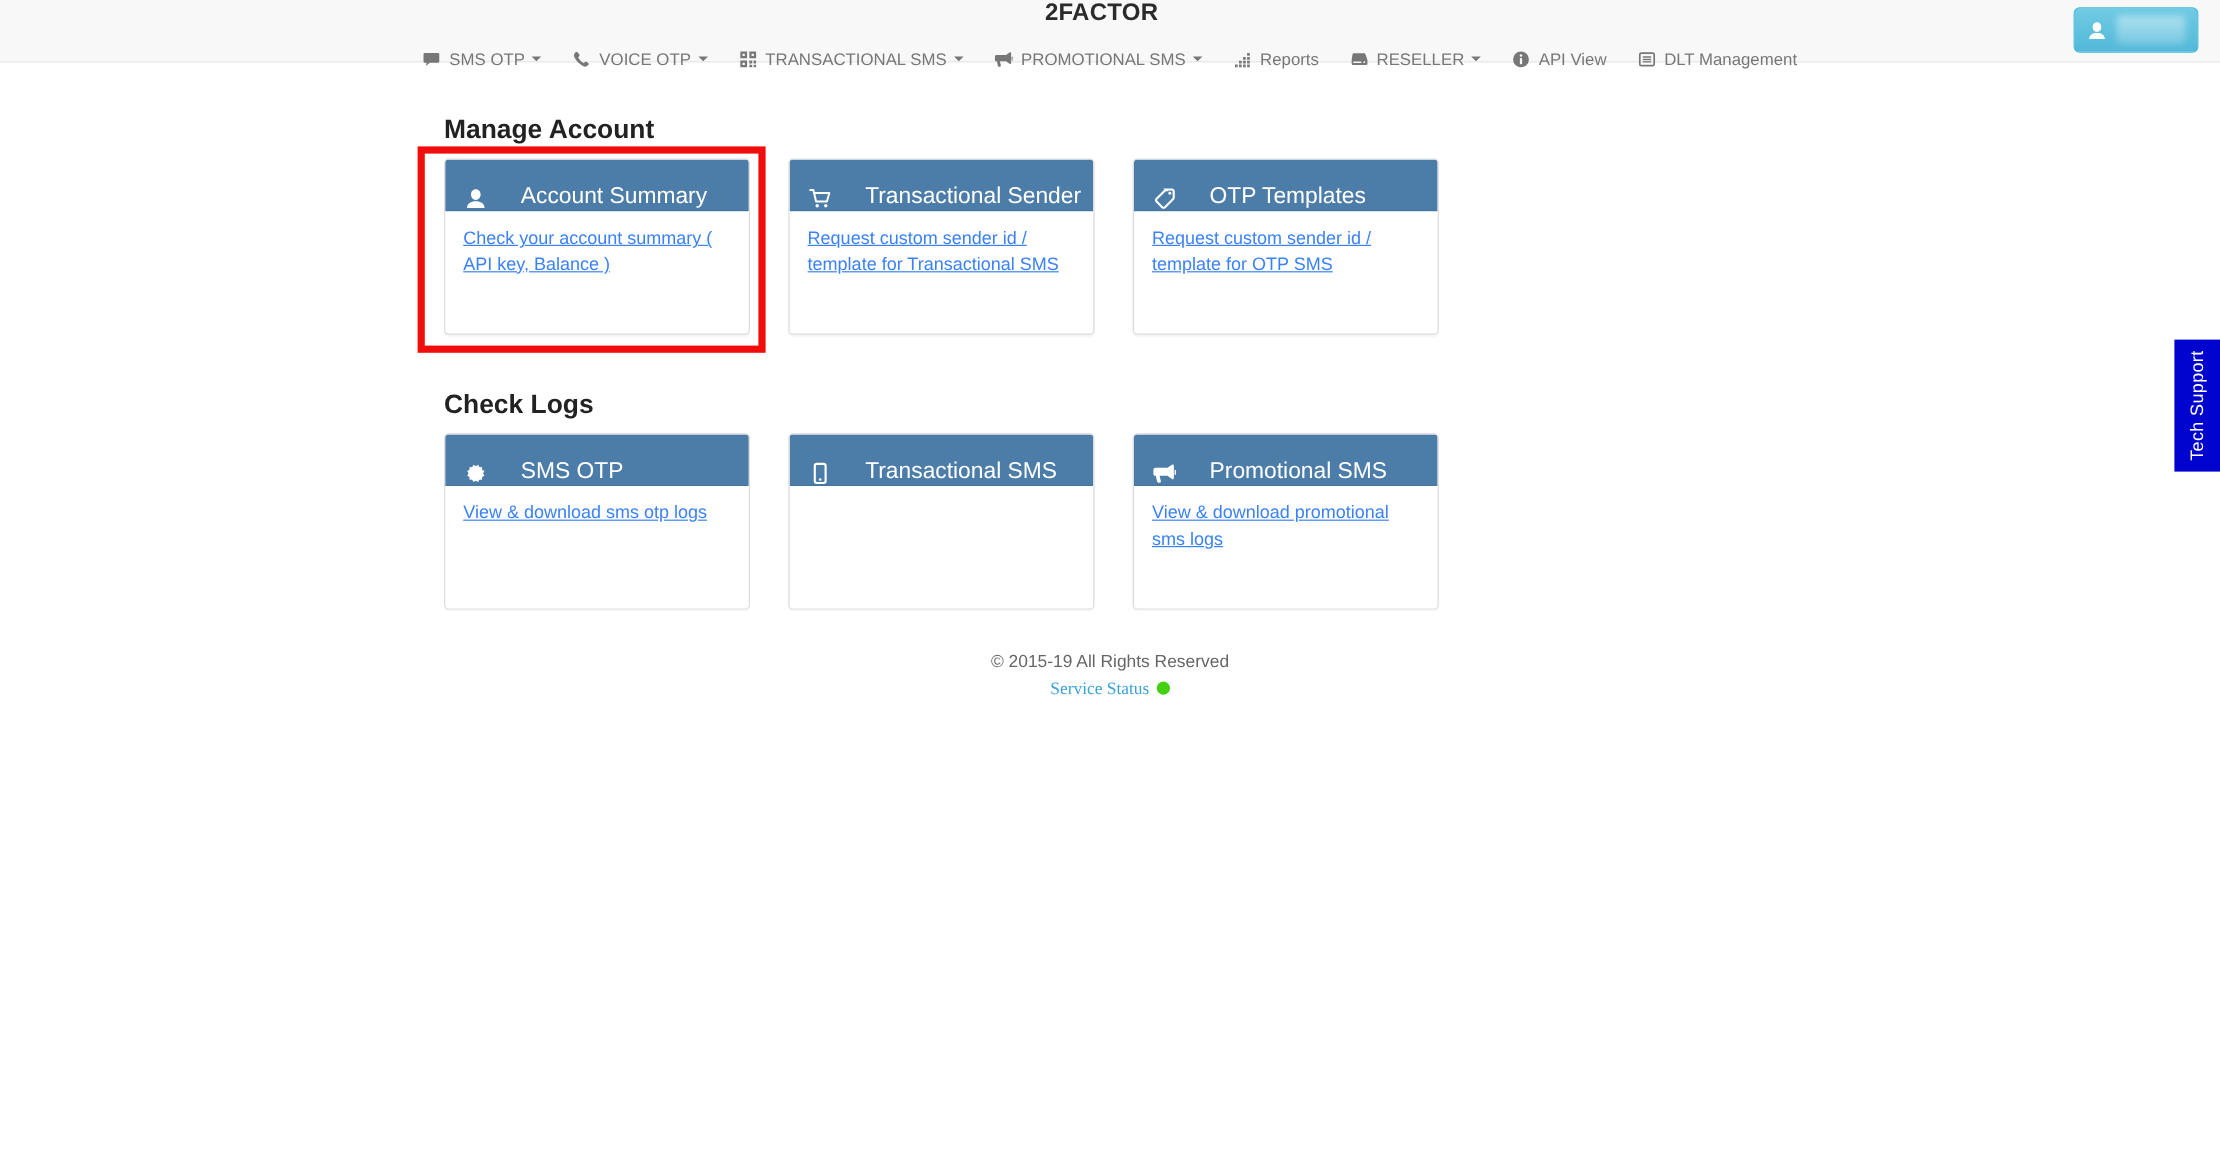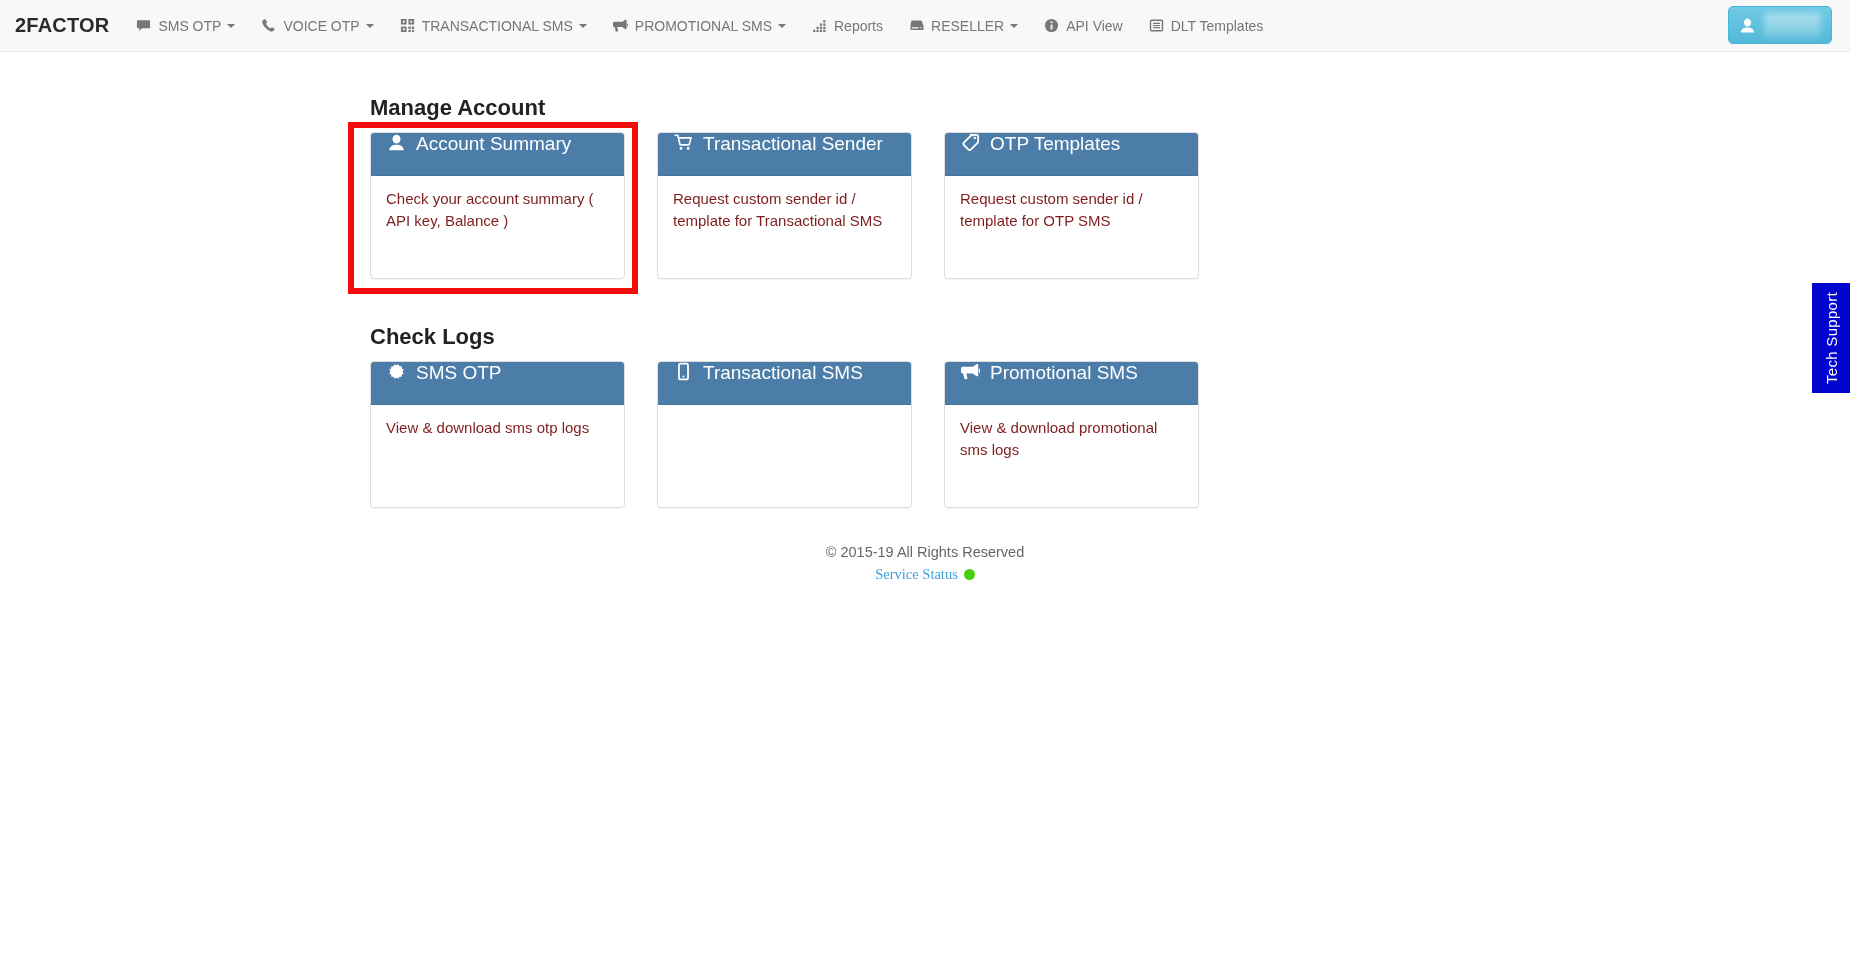--- a/index.html
+++ b/index.html
@@ -12,21 +12,21 @@
   }
   *{box-sizing:border-box;}
   html,body{margin:0;padding:0;}
   body{
     width:1850px;min-height:966px;background:#fff;position:relative;
     font-family:"Liberation Sans",sans-serif;color:#333;
   }
   
   .navbar{
     height:52px;background:#f8f8f8;border-bottom:1px solid #e7e7e7;
-    display:flex;align-items:center;padding:0 15px;position:relative;
+    display:flex;align-items:center;padding:0 15px;position:relative;flex-direction:column;
   }
   .brand{
     font-size:20px;font-weight:700;color:#2b2b2b;text-decoration:none;
     margin-right:14px;letter-spacing:.2px;cursor:pointer;
   }
   .nav-menu{display:flex;align-items:stretch;height:52px;}
   .nav-item{
     display:flex;align-items:center;gap:7px;padding:0 13px;height:52px;
     color:#777;font-size:14px;text-decoration:none;cursor:pointer;white-space:nowrap;
   }
@@ -55,26 +55,26 @@
   }
   .section:first-child .section-title{margin-top:44px;}
   .card-row{display:flex;gap:32px;}
   .card-wrap{position:relative;width:255px;}
   .card{
     width:255px;height:147px;background:#fff;border:1px solid #ddd;border-radius:4px;
     overflow:hidden;box-shadow:0 1px 1px rgba(0,0,0,.04);cursor:pointer;
   }
   .card-header{
     height:43px;background:var(--header-blue);color:#fff;
-    display:flex;align-items:flex-start;gap:10px;padding:0 16px;font-size:19px;
+    display:flex;align-items:flex-end;gap:28px;padding:0 16px;font-size:19px;
     border-bottom:1px solid rgba(0,0,0,.06);
   }
   .card-icon svg{width:19px;height:19px;display:block;}
   .card-title{white-space:nowrap;}
-  .card-body{padding:12px 15px;font-size:15px;color:#7f1d1d;line-height:1.45;}
+  .card-body{padding:12px 15px;font-size:15px;color:#3b82f6;line-height:1.45;text-decoration:underline;}
   .red-highlight{
     position:absolute;left:-22px;top:-10px;right:-13px;bottom:-15px;
     border:6px solid var(--red);pointer-events:none;
   }
   
   .footer{text-align:center;margin-top:36px;font-size:14.5px;color:#666;}
   .footer .line2{margin-top:6px;}
   .status-link{color:var(--link);text-decoration:none;cursor:pointer;font-family:Liberation Serif, serif;}
   .dot{
     display:inline-block;width:11px;height:11px;border-radius:50%;
@@ -164,21 +164,21 @@
         </span>
         <span>API View</span>
       </a>
       <a class="nav-item">
         <span class="nav-icon">
           <svg viewBox="0 0 16 16" fill="none" stroke="currentColor">
             <rect x="1.6" y="2.4" width="12.8" height="11.2" rx="1.4" stroke-width="1.5"></rect>
             <path d="M4.3 5.8h7.4M4.3 8h7.4M4.3 10.2h7.4" stroke-width="1.3"></path>
           </svg>
         </span>
-        <span>DLT Templates</span>
+        <span>DLT Management</span>
       </a>
     </div>
   <button class="user-btn">
     <span class="user-btn-icon">
         <svg viewBox="0 0 16 16" fill="currentColor">
           <path d="M8 1.4c1.9 0 3.4 1.6 3.4 3.7S9.9 8.9 8 8.9 4.6 7.2 4.6 5.1 6.1 1.4 8 1.4zM1.8 14.6c.2-3.3 2.7-4.8 6.2-4.8s6 1.5 6.2 4.8z"></path>
         </svg>
       </span>
     <span class="redacted"></span>
   </button>

